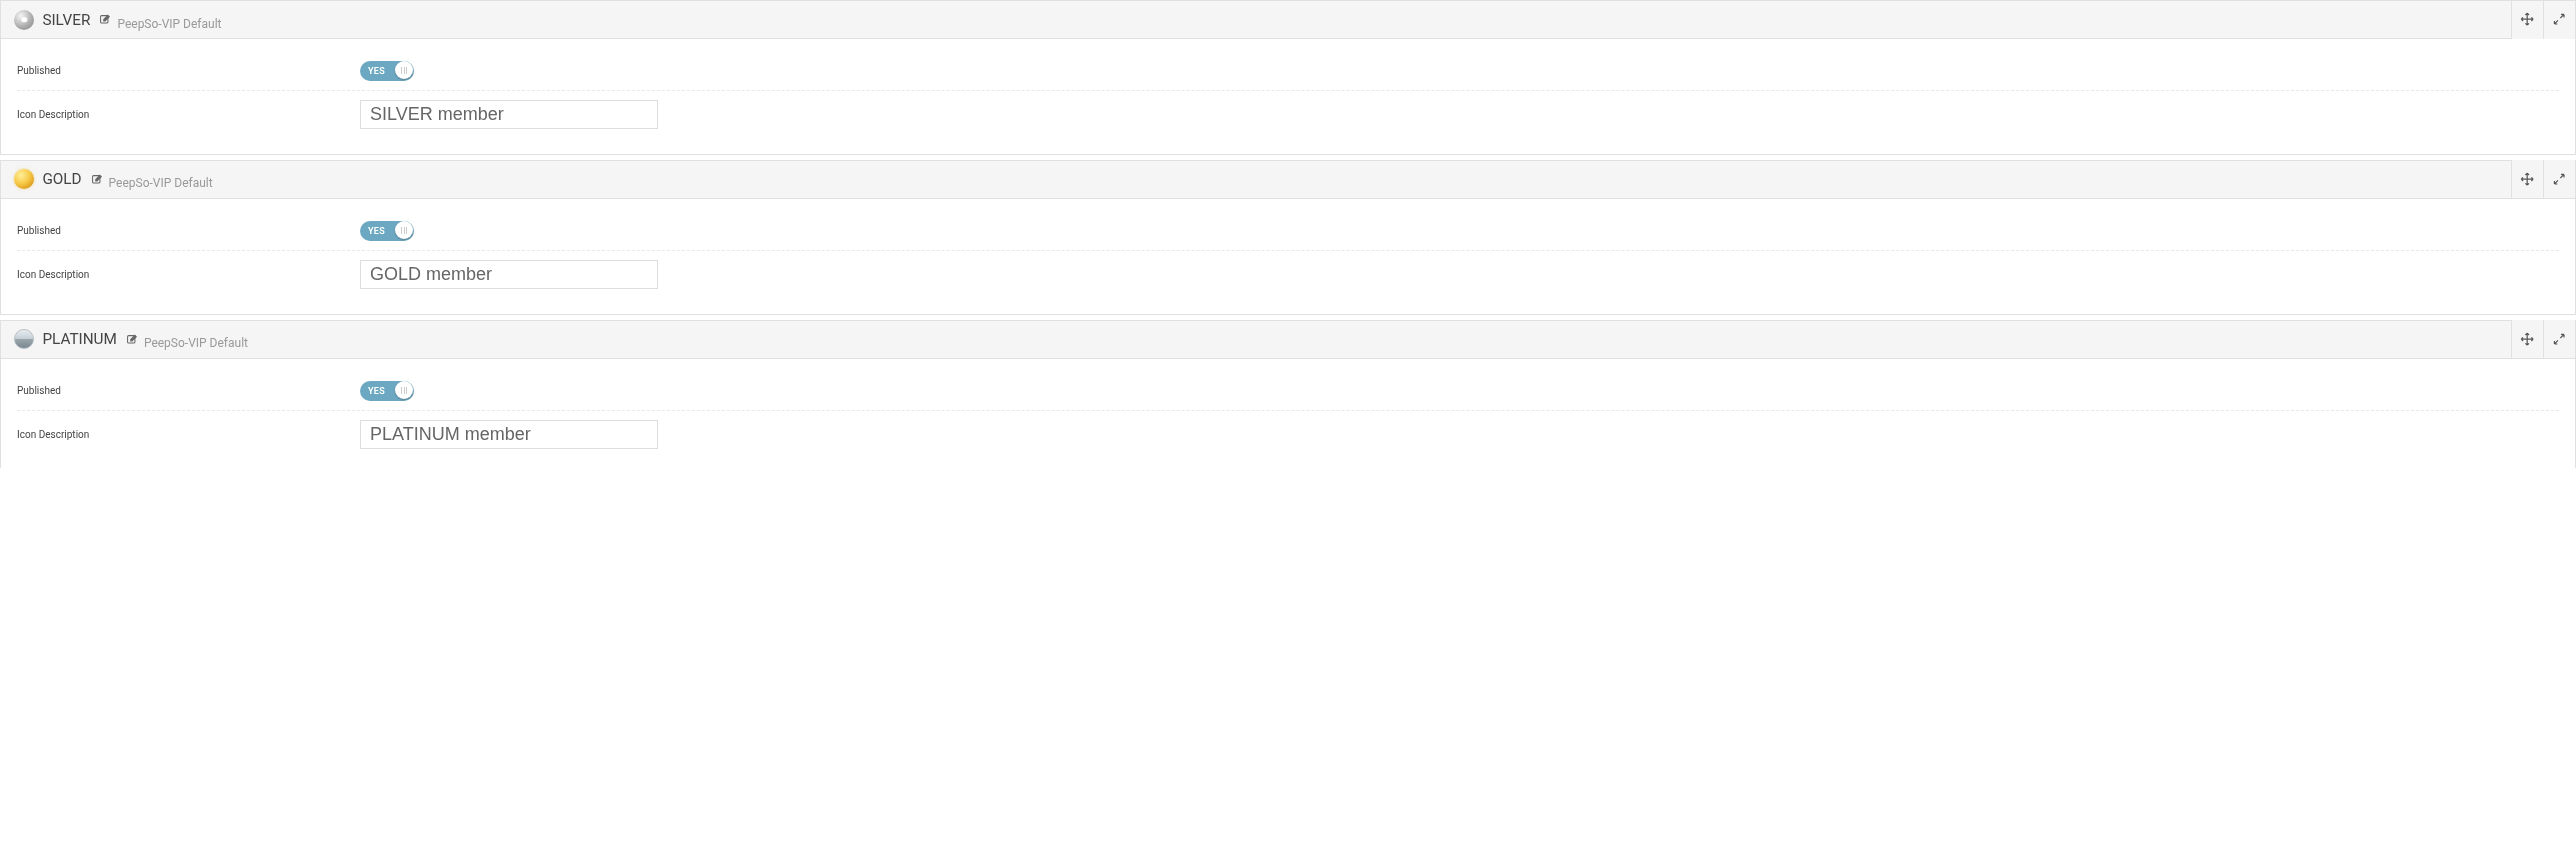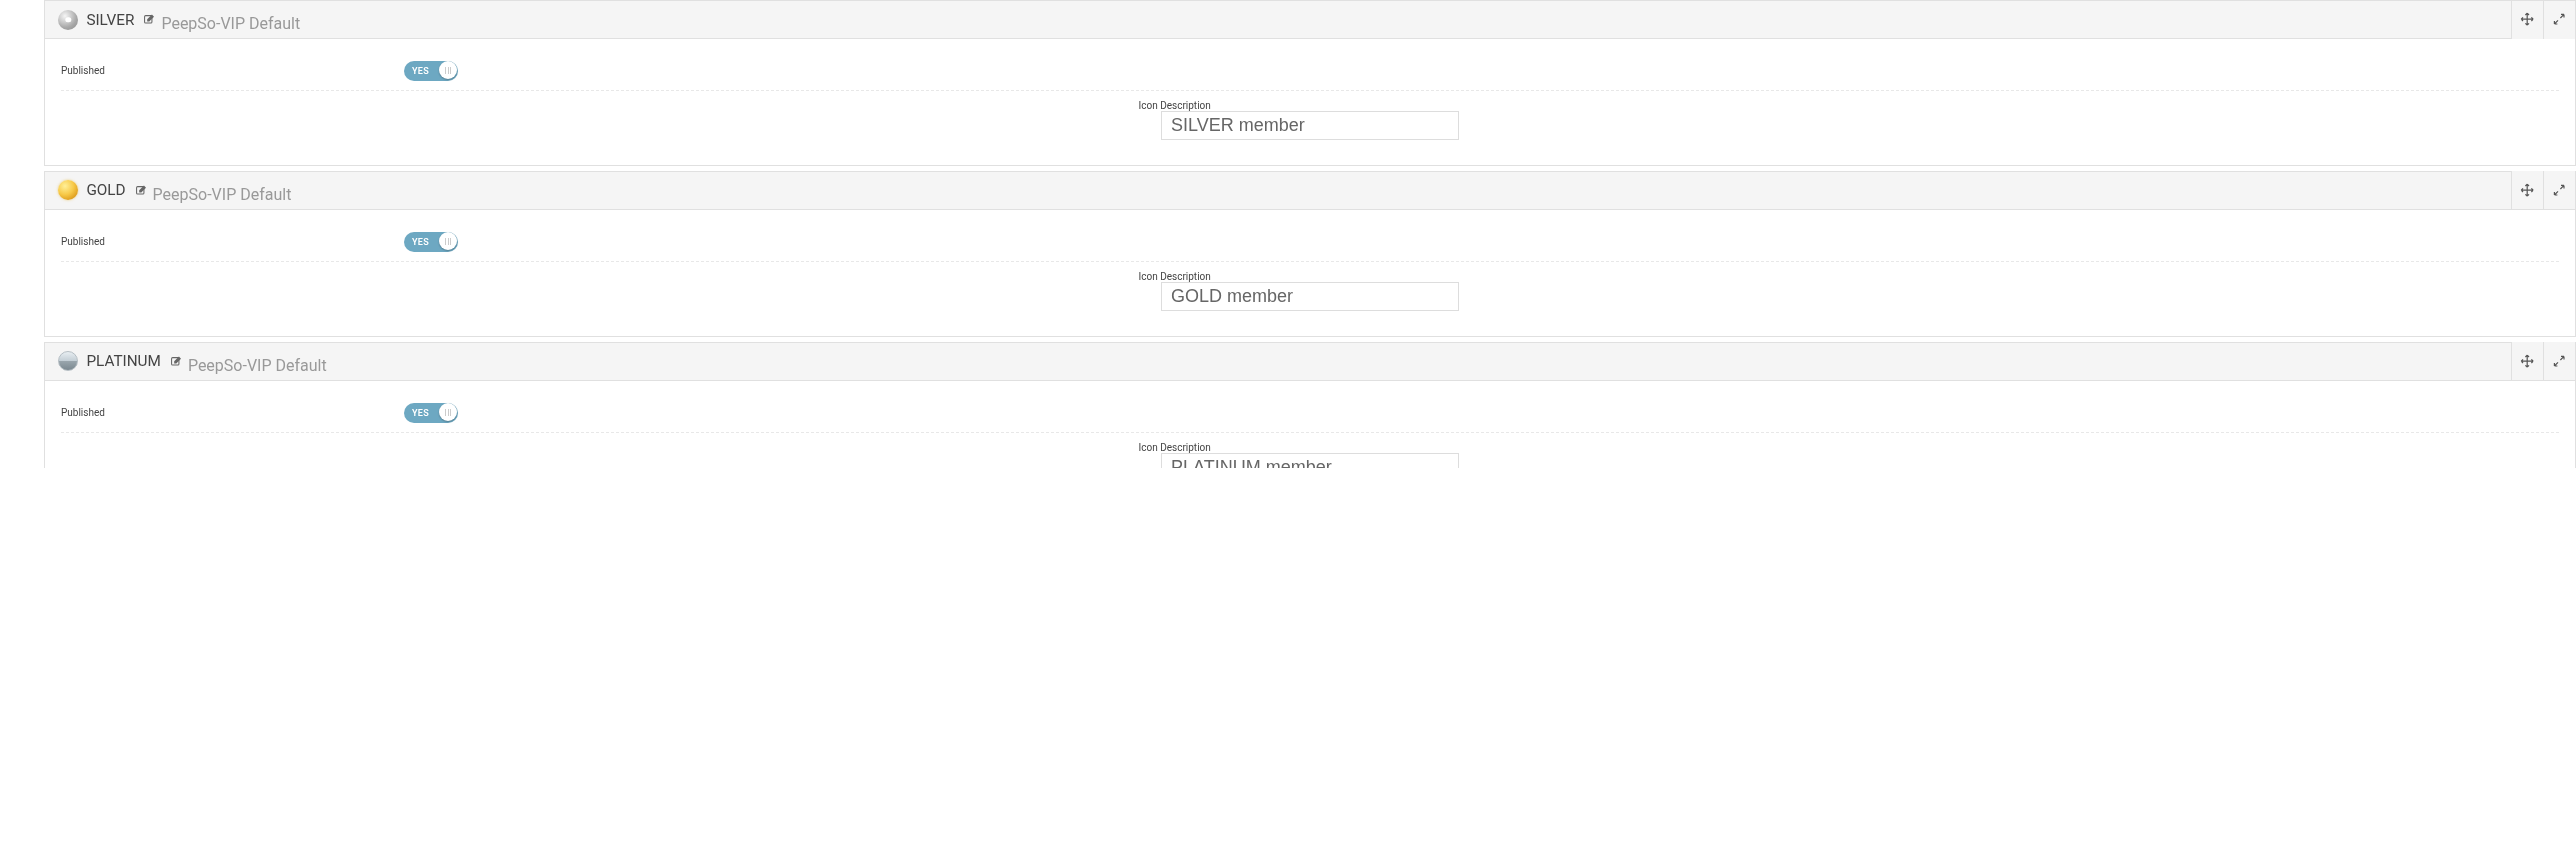--- a/index.html
+++ b/index.html
@@ -37,21 +37,21 @@
     font-weight: 400;
     margin-right: 9px;
   }
   .panel-header .edit-icon {
     color: #666;
     margin-right: 5.4px;
     display: inline-flex;
     align-items: center;
   }
   .panel-header .subtitle {
-    font-size: 16px;
+    font-size: 12px;
     color: #999;
     margin-top: 8px;
   }
   .panel-header .spacer { flex: 1; }
   .header-actions {
     display: flex;
     align-items: stretch;
     margin: -7.2px -12.6px -7.2px 0;
     height: 38px;
   }
@@ -67,21 +67,21 @@
   }
   .panel-body {
     padding: 12.6px 16px 16px 16px;
   }
   .field-row {
     display: flex;
     align-items: center;
     padding: 9px 0;
     border-bottom: 0.9px dashed #e8e8e8;
   }
-  .field-row:last-child { border-bottom: none; flex-direction: column; }
+  .field-row:last-child { border-bottom: none; }
   .field-label {
     width: 343px;
     font-size: 10px;
     color: #444;
     flex-shrink: 0;
   }
   .field-control { flex: 0 0 auto; text-decoration: underline; }
   .toggle {
     position: relative;
     width: 54px;
@@ -152,21 +152,20 @@
   }
 
   
   .icon-svg { width: 12.6px; height: 12.6px; display: block; }
   .icon-svg-lg { width: 14.4px; height: 14.4px; display: block; }
 
   
   .viewport {
     height: 468px; 
     overflow: hidden;
-    padding-left: 44px;
   }
 </style>
 </head>
 <body>
 
 <div class="viewport" id="root">
     <div class="panel">
       <div class="panel-header">
         <span class="badge-icon">
           <span class="badge-silver"></span>

